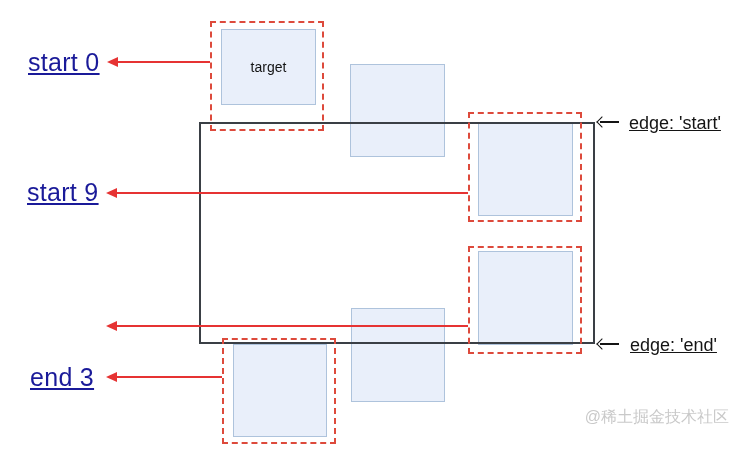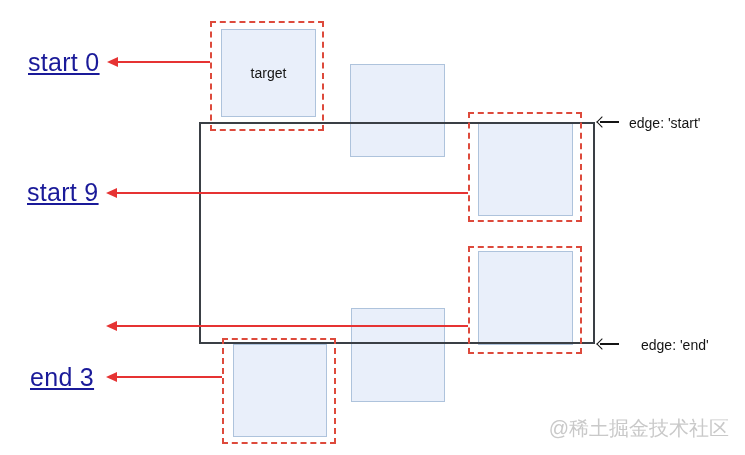--- a/index.html
+++ b/index.html
@@ -87,47 +87,48 @@
     font-size:25px; line-height:28px;
     color:var(--label-navy);
     letter-spacing:0.3px;
     z-index:5;
     white-space:nowrap;
     text-decoration:underline;
   }
 
   .edgelabel {
     position:absolute;
-    font-size:14px; line-height:16px;
+    font-size:18px; line-height:16px;
     color:var(--ink);
     z-index:5;
     white-space:nowrap;
+    text-decoration:underline;
   }
 
   .watermark {
     position:absolute;
-    right:16px; top:417px;
-    font-size:20px; line-height:22px;
+    right:16px; top:406px;
+    font-size:16px; line-height:22px;
     color:var(--watermark-gray);
     z-index:6;
     white-space:nowrap;
   }
 </style>
 </head>
 <body>
 
 <div class="canvas">
 
   <div class="bluebox" style="left:350px;top:64px;width:95px;height:93px;"></div>
   <div class="bluebox" style="left:478px;top:122px;width:95px;height:94px;"></div>
   <div class="bluebox" style="left:478px;top:251px;width:95px;height:94px;"></div>
   <div class="bluebox" style="left:351px;top:308px;width:94px;height:94px;"></div>
   <div class="bluebox" style="left:233px;top:344px;width:94px;height:93px;"></div>
 
-  <div class="bluebox" style="left:221px;top:29px;width:95px;height:88px;">
+  <div class="bluebox" style="left:221px;top:29px;width:95px;height:76px;">
     <span class="target-label">target</span>
   </div>
 
   <div class="scroller"></div>
 
   <div class="dash" style="left:210px;top:21px;width:114px;height:110px;"></div>
   <div class="dash" style="left:468px;top:112px;width:114px;height:110px;"></div>
   <div class="dash" style="left:468px;top:246px;width:114px;height:108px;"></div>
   <div class="dash" style="left:222px;top:338px;width:114px;height:106px;"></div>
 
@@ -149,17 +150,17 @@
   <div class="rangelabel" style="left:30px;top:363px;">end 3</div>
 
   <div class="bline" style="left:600px;top:121px;width:19px;">
     <i class="bchev"></i>
   </div>
   <div class="edgelabel" style="left:629px;top:115px;">edge: 'start'</div>
 
   <div class="bline" style="left:600px;top:343px;width:19px;">
     <i class="bchev"></i>
   </div>
-  <div class="edgelabel" style="left:630px;top:337px;margin-left:11px;">edge: 'end'</div>
+  <div class="edgelabel" style="left:630px;top:337px;">edge: 'end'</div>
 
   <div class="watermark">@稀土掘金技术社区</div>
 
 </div>
 
 </body></html>

